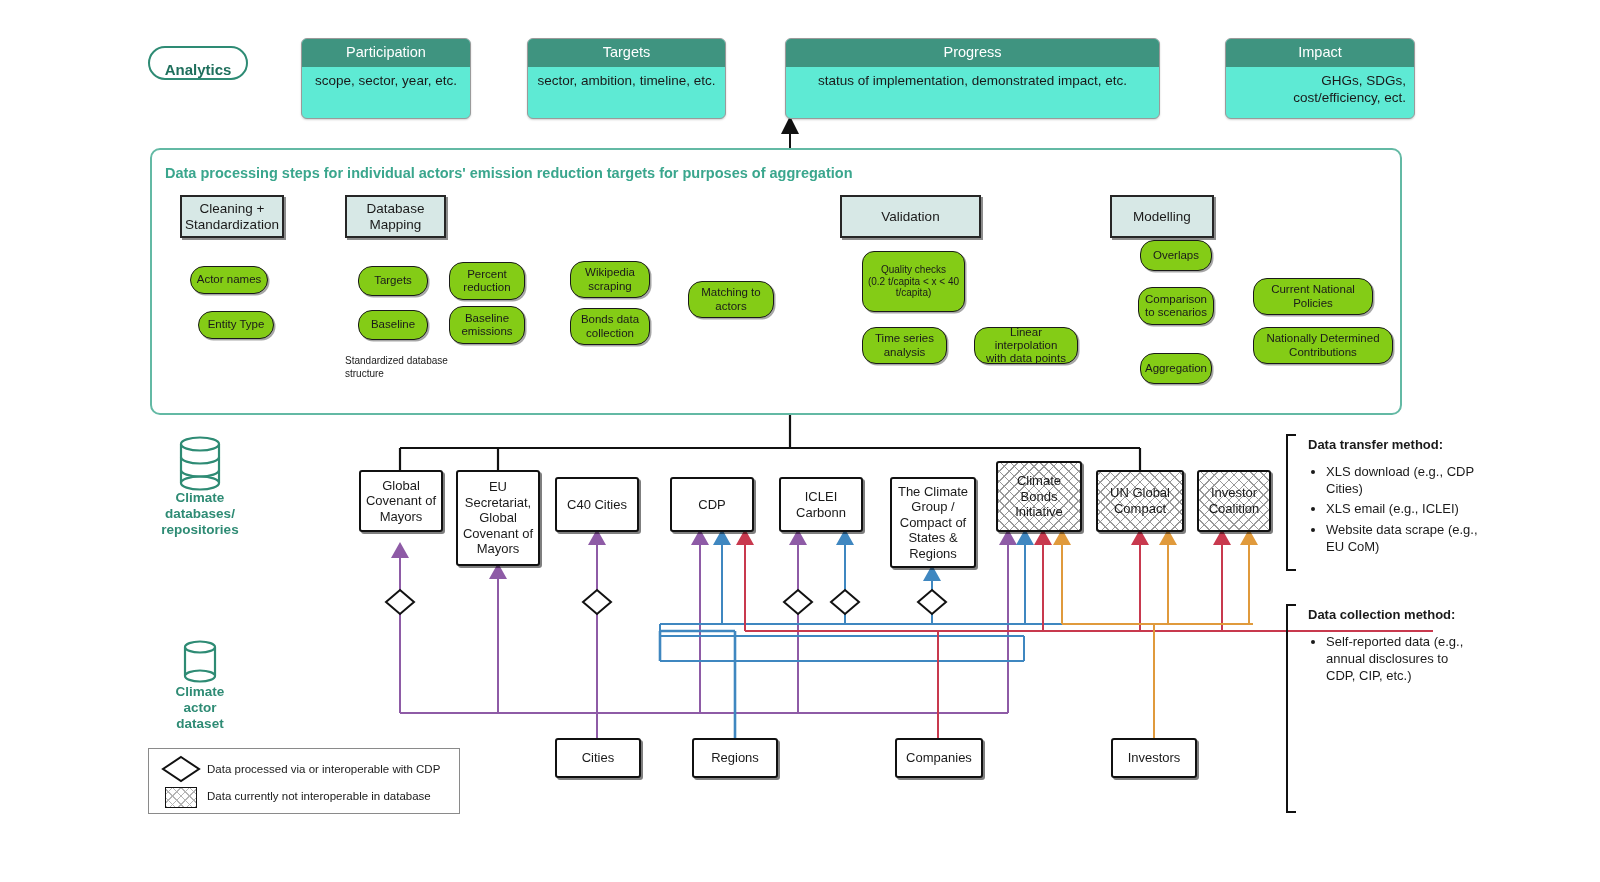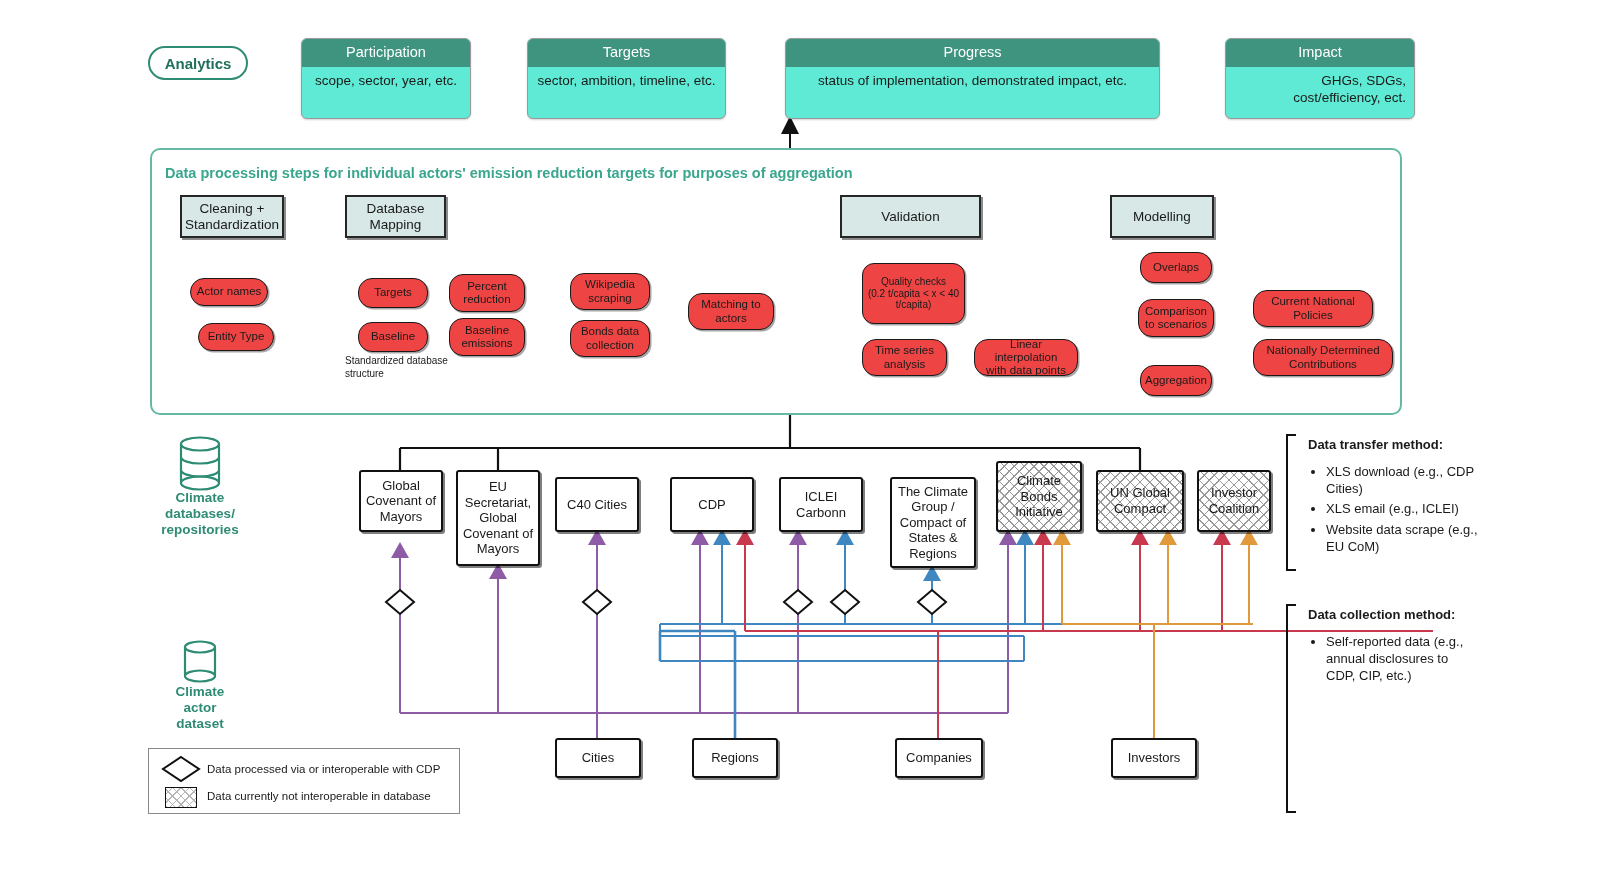--- a/index.html
+++ b/index.html
@@ -3,44 +3,44 @@
 <meta charset="utf-8">
 <style>
   html,body{margin:0;padding:0;background:#ffffff;}
   body{width:1600px;height:882px;position:relative;overflow:hidden;
        font-family:"Liberation Sans","DejaVu Sans",sans-serif;color:#1a1a1a;}
   .stage{position:absolute;left:0;top:0;width:1600px;height:882px;}
   svg.layer{position:absolute;left:0;top:0;width:1600px;height:882px;pointer-events:none;}
 
   
   .pill{position:absolute;border:2px solid #2e8b74;border-radius:22px;background:#fff;
-        display:flex;align-items:center;justify-content:center;color:#1f6f5c;
+        display:flex;align-items:flex-end;justify-content:center;color:#1f6f5c;
         font-weight:bold;font-size:15px;}
 
   
   .card{position:absolute;border:1px solid #9a9a9a;border-radius:6px;background:#5eead4;
         box-shadow:0 1px 2px rgba(0,0,0,.18);overflow:hidden;}
   .card .hd{background:#3f9480;color:#fff;font-size:14.5px;text-align:center;
             padding:5px 4px 6px;line-height:1.15;}
   .card .bd{font-size:13.5px;text-align:center;padding:6px 8px;line-height:1.25;color:#1a1a1a;}
 
   
   .panel{position:absolute;border:2px solid #63b9a4;border-radius:10px;background:#fff;}
   .panel-title{position:absolute;color:#3aa68d;font-weight:bold;font-size:14.5px;}
 
   
   .stagebox{position:absolute;border:2px solid #262626;background:#d7e8e6;
             display:flex;align-items:center;justify-content:center;text-align:center;
             font-size:13.5px;line-height:1.18;box-shadow:2px 2px 0 rgba(0,0,0,.45);}
 
   
-  .node{position:absolute;border:1.6px solid #1a1a1a;background:#ef4444;border-radius:14px;
+  .node{position:absolute;border:1.6px solid #1a1a1a;background:#84cc16;border-radius:14px;
         display:flex;align-items:center;justify-content:center;text-align:center;
         font-size:11.5px;line-height:1.16;box-shadow:1.5px 1.5px 0 rgba(0,0,0,.35);
-        padding:2px 3px;box-sizing:border-box;margin-top:12px;}
+        padding:2px 3px;box-sizing:border-box;}
   .node.sm{font-size:10px;}
 
   .caption{position:absolute;font-size:10px;line-height:1.25;color:#1a1a1a;}
 
   
   .dbox{position:absolute;border:2px solid #111;background:#fff;border-radius:3px;
         display:flex;align-items:center;justify-content:center;text-align:center;
         font-size:13px;line-height:1.2;box-shadow:2px 2px 0 rgba(0,0,0,.5);
         padding:2px 4px;box-sizing:border-box;}
   .dbox.hatch{

